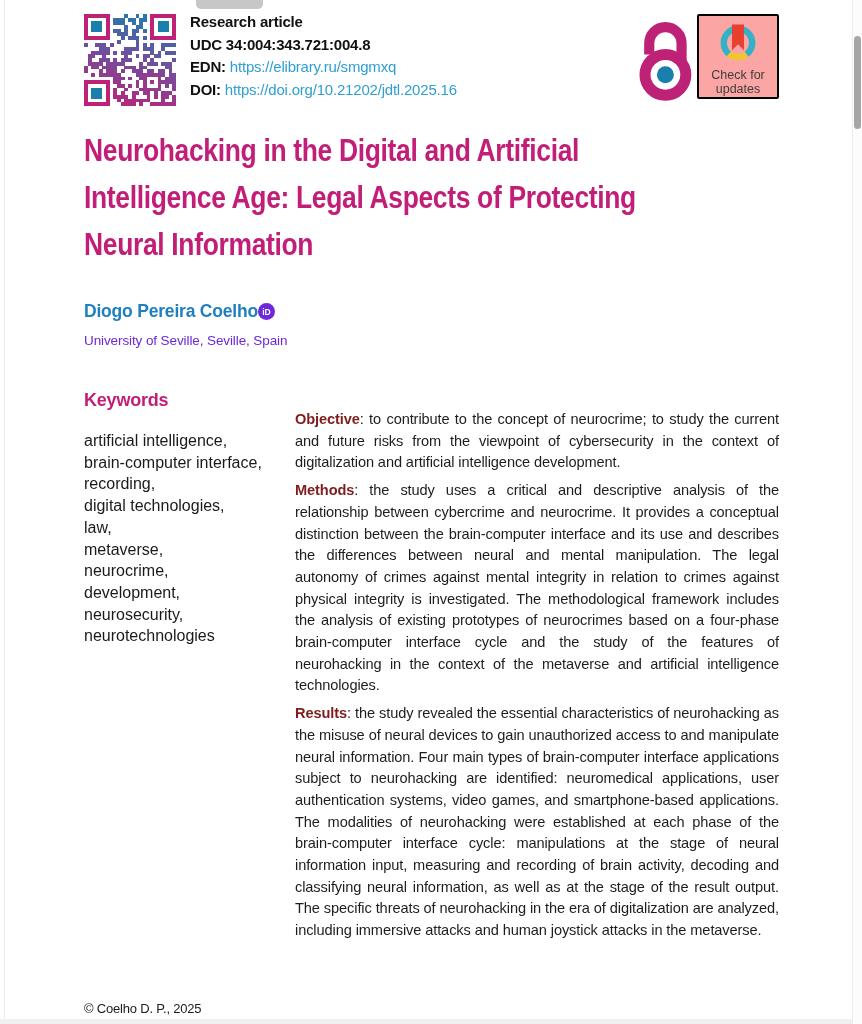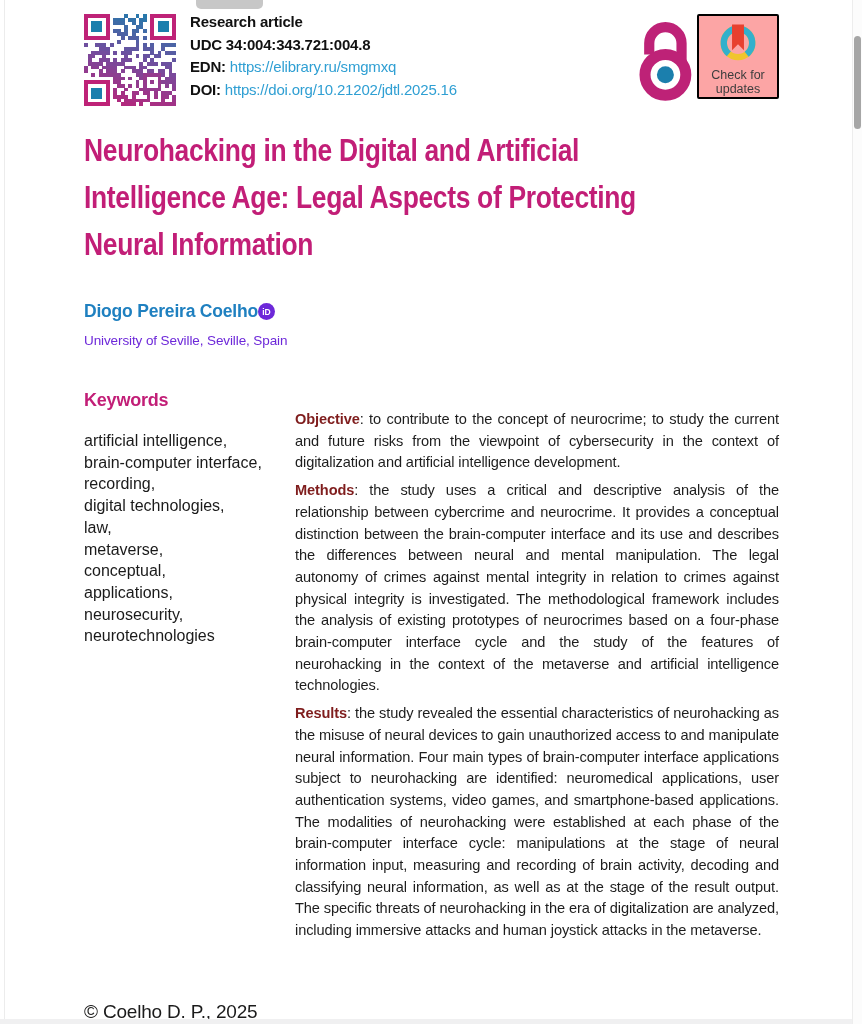--- a/index.html
+++ b/index.html
@@ -38,21 +38,21 @@
 
   
   .kw-col { position:absolute; left:84px; top:390px; width:200px; }
   .col-heading { color:#c21e77; font-weight:700; font-size:18px; letter-spacing:-0.2px; }
   .kw-list { margin-top:19px; font-size:16px; line-height:21.7px; color:#1a1a1a; }
   .abs-col { position:absolute; left:295px; top:390px; width:484px; }
   .abs-body { margin-top:19px; }
   .abs-body p { font-size:14.6px; line-height:21.7px; text-align:justify; color:#1d1d1d; margin-bottom:6px; letter-spacing:-0.1px; }
   .lead { color:#7f1d1d; font-weight:700; }
 
-  .footer { position:absolute; left:84px; top:1001px; font-size:19px; color:#1b1b1b; letter-spacing:-0.2px; }
+  .footer { position:absolute; left:84px; top:1001px; font-size:13px; color:#1b1b1b; letter-spacing:-0.2px; }
 </style>
 </head>
 <body>
 
 <div class="page">
   <div class="page-edge-left"></div>
   <div class="top-pill"></div>
 
   <div class="qr">
     <svg id="qr-svg" viewBox="0 0 25 25" shape-rendering="crispEdges">
@@ -327,22 +327,22 @@
 
   <div class="kw-col">
     <div class="col-heading">Keywords</div>
     <div class="kw-list">
       <div>artificial intelligence,</div>
       <div>brain-computer interface,</div>
       <div>recording,</div>
       <div>digital technologies,</div>
       <div>law,</div>
       <div>metaverse,</div>
-      <div>conceptual,</div>
-      <div>applications,</div>
+      <div>neurocrime,</div>
+      <div>development,</div>
       <div>neurosecurity,</div>
       <div>neurotechnologies</div>
     </div>
   </div>
 
   <div class="abs-col">
     <div class="abs-body">
       <p><span class="lead">Objective</span><span>: to contribute to the concept of neurocrime; to study the current and future risks from the viewpoint of cybersecurity in the context of digitalization and artificial intelligence development.</span></p>
       <p><span class="lead">Methods</span><span>: the study uses a critical and descriptive analysis of the relationship between cybercrime and neurocrime. It provides a conceptual distinction between the brain-computer interface and its use and describes the differences between neural and mental manipulation. The legal autonomy of crimes against mental integrity in relation to crimes against physical integrity is investigated. The methodological framework includes the analysis of existing prototypes of neurocrimes based on a four-phase brain-computer interface cycle and the study of the features of neurohacking in the context of the metaverse and artificial intelligence technologies.</span></p>
       <p><span class="lead">Results</span><span>: the study revealed the essential characteristics of neurohacking as the misuse of neural devices to gain unauthorized access to and manipulate neural information. Four main types of brain-computer interface applications subject to neurohacking are identified: neuromedical applications, user authentication systems, video games, and smartphone-based applications. The modalities of neurohacking were established at each phase of the brain-computer interface cycle: manipulations at the stage of neural information input, measuring and recording of brain activity, decoding and classifying neural information, as well as at the stage of the result output. The specific threats of neurohacking in the era of digitalization are analyzed, including immersive attacks and human joystick attacks in the metaverse.</span></p>

